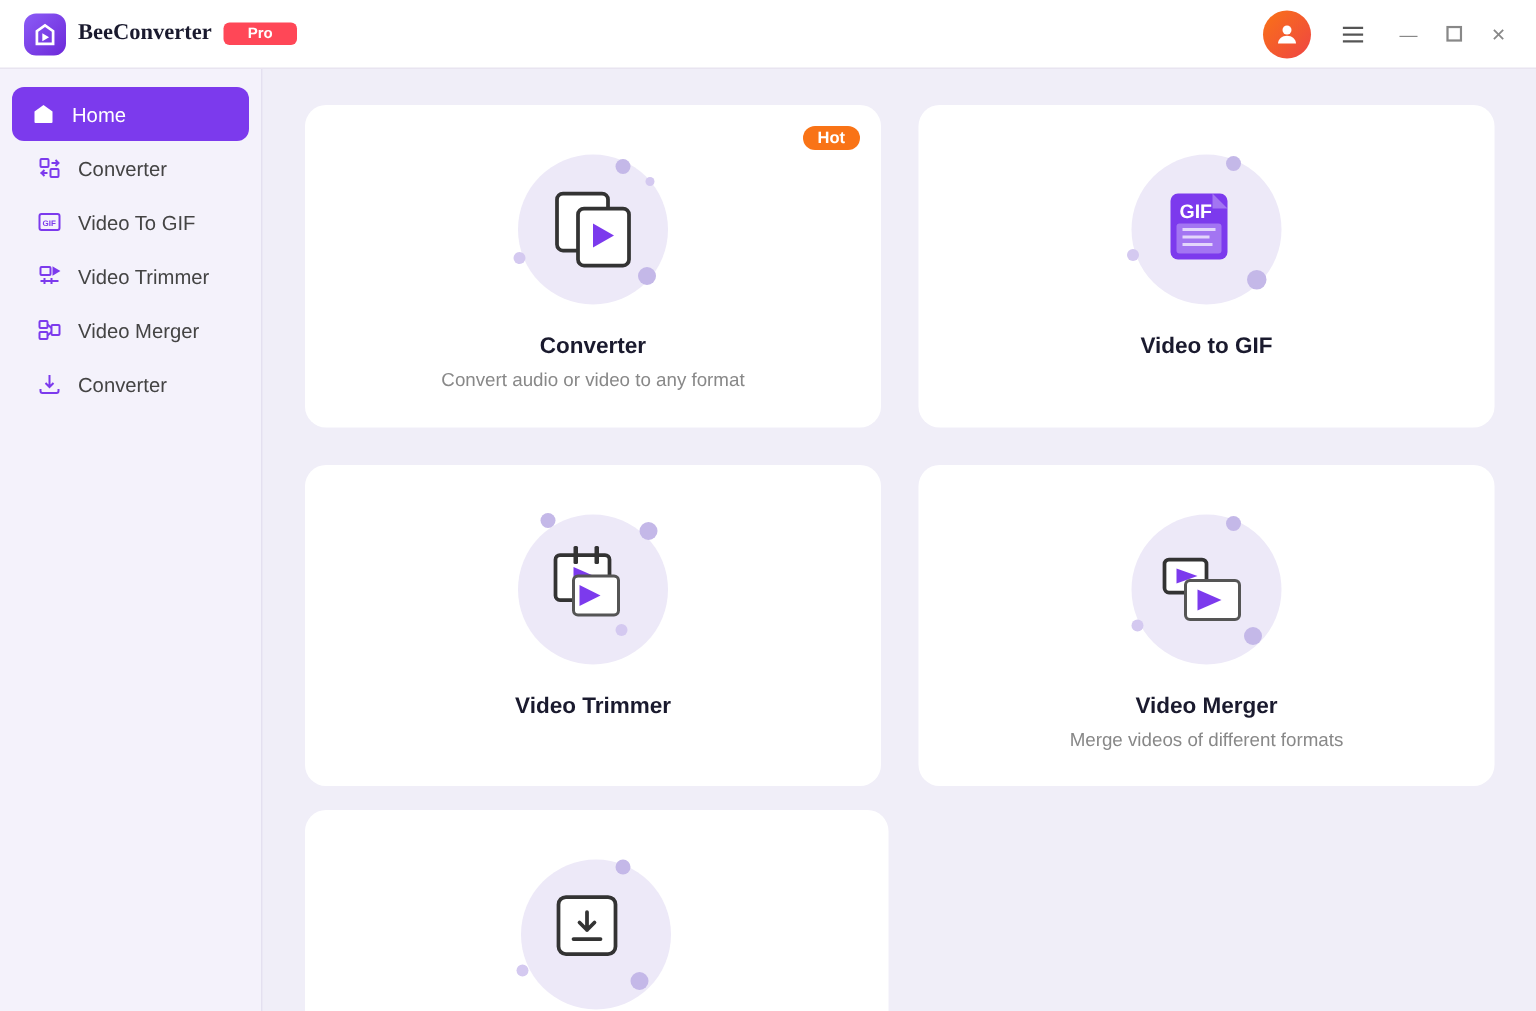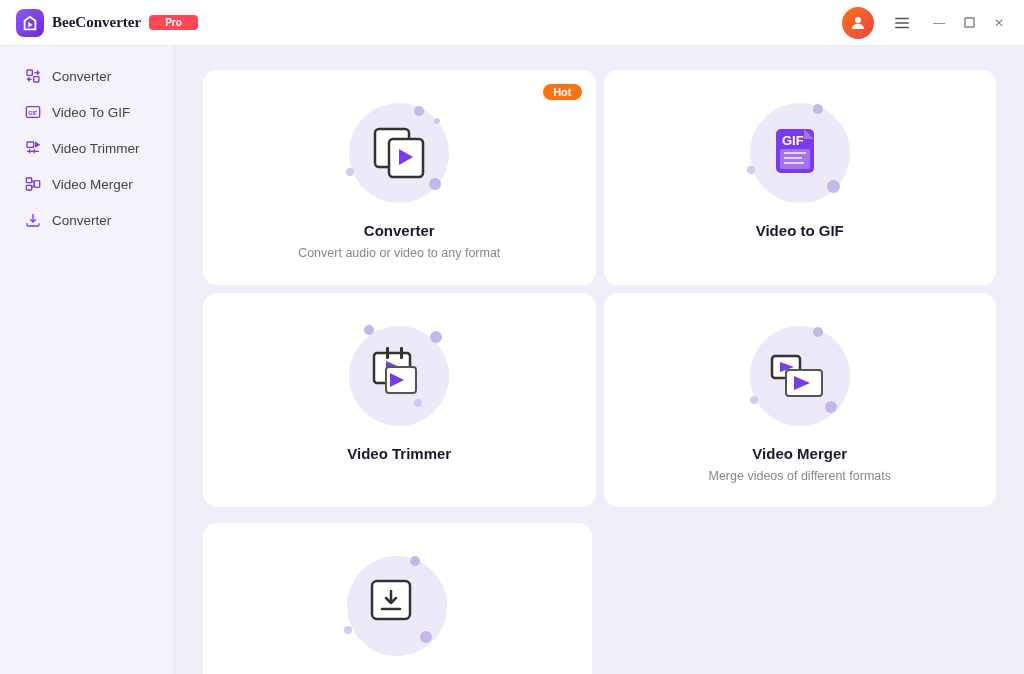--- a/index.html
+++ b/index.html
@@ -143,21 +143,21 @@
     
     .content {
       flex: 1;
       background: #f0eef8;
       padding: 24px 28px;
       overflow-y: auto;
     }
     .cards-grid {
       display: grid;
       grid-template-columns: 1fr 1fr;
-      gap: 8px;
+      gap: 25px;
     }
     .card {
       background: white;
       border-radius: 14px;
       padding: 28px 20px 22px;
       display: flex;
       flex-direction: column;
       align-items: center;
       cursor: pointer;
       position: relative;
@@ -260,20 +260,29 @@
       </svg>
     </div>
     <div class="window-btn">✕</div>
   </div>
 </div>
 
 <div class="main-layout">
 
   <div class="sidebar">
 
+    <div class="sidebar-item active">
+      <span class="sidebar-icon">
+        <svg width="16" height="16" viewBox="0 0 24 24" fill="white">
+          <path d="M3 9.5L12 3l9 6.5V20a1 1 0 01-1 1H4a1 1 0 01-1-1V9.5z"></path>
+          <rect x="9" y="13" width="6" height="8" fill="rgba(255,255,255,0.5)" rx="1"></rect>
+        </svg>
+      </span>
+      <span>Home</span>
+    </div>
 
     <div class="sidebar-item">
       <span class="sidebar-icon">
         <svg width="16" height="16" viewBox="0 0 24 24" fill="none" stroke="#7c3aed" stroke-width="2">
           <rect x="3" y="3" width="8" height="8" rx="1"></rect>
           <path d="M14 7h7M18 4l3 3-3 3"></path>
           <path d="M3 17h7M7 14l-3 3 3 3"></path>
           <rect x="13" y="13" width="8" height="8" rx="1"></rect>
         </svg>
       </span>

